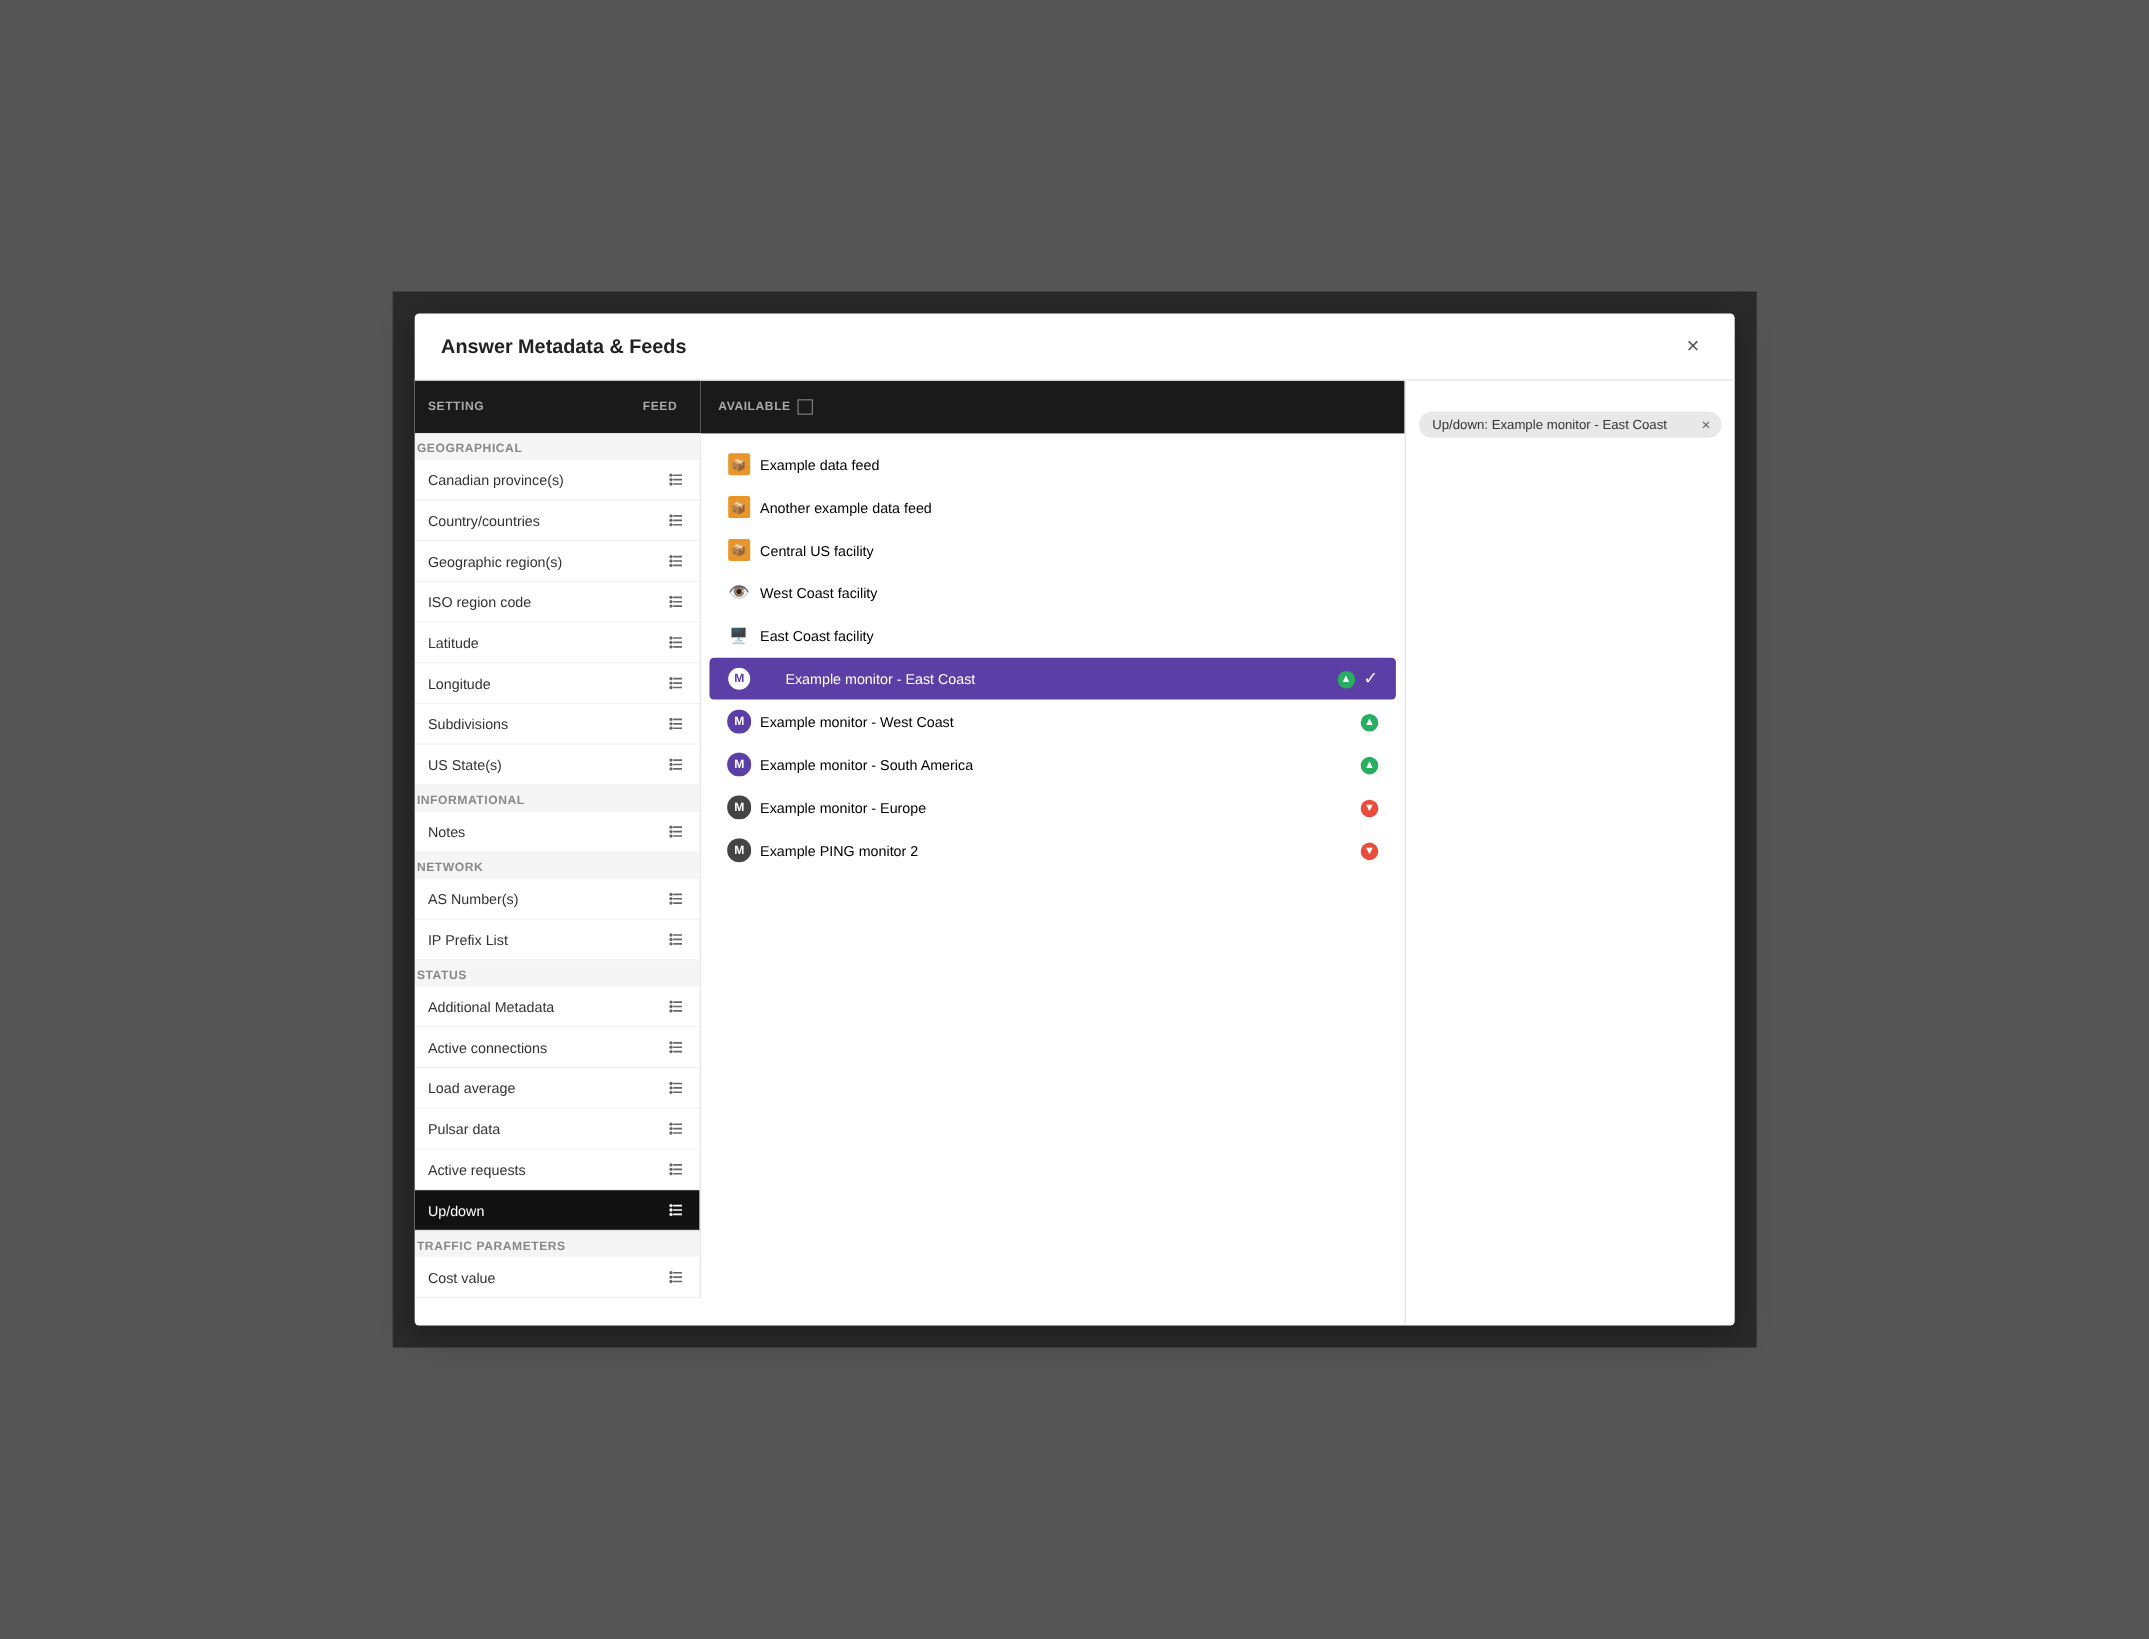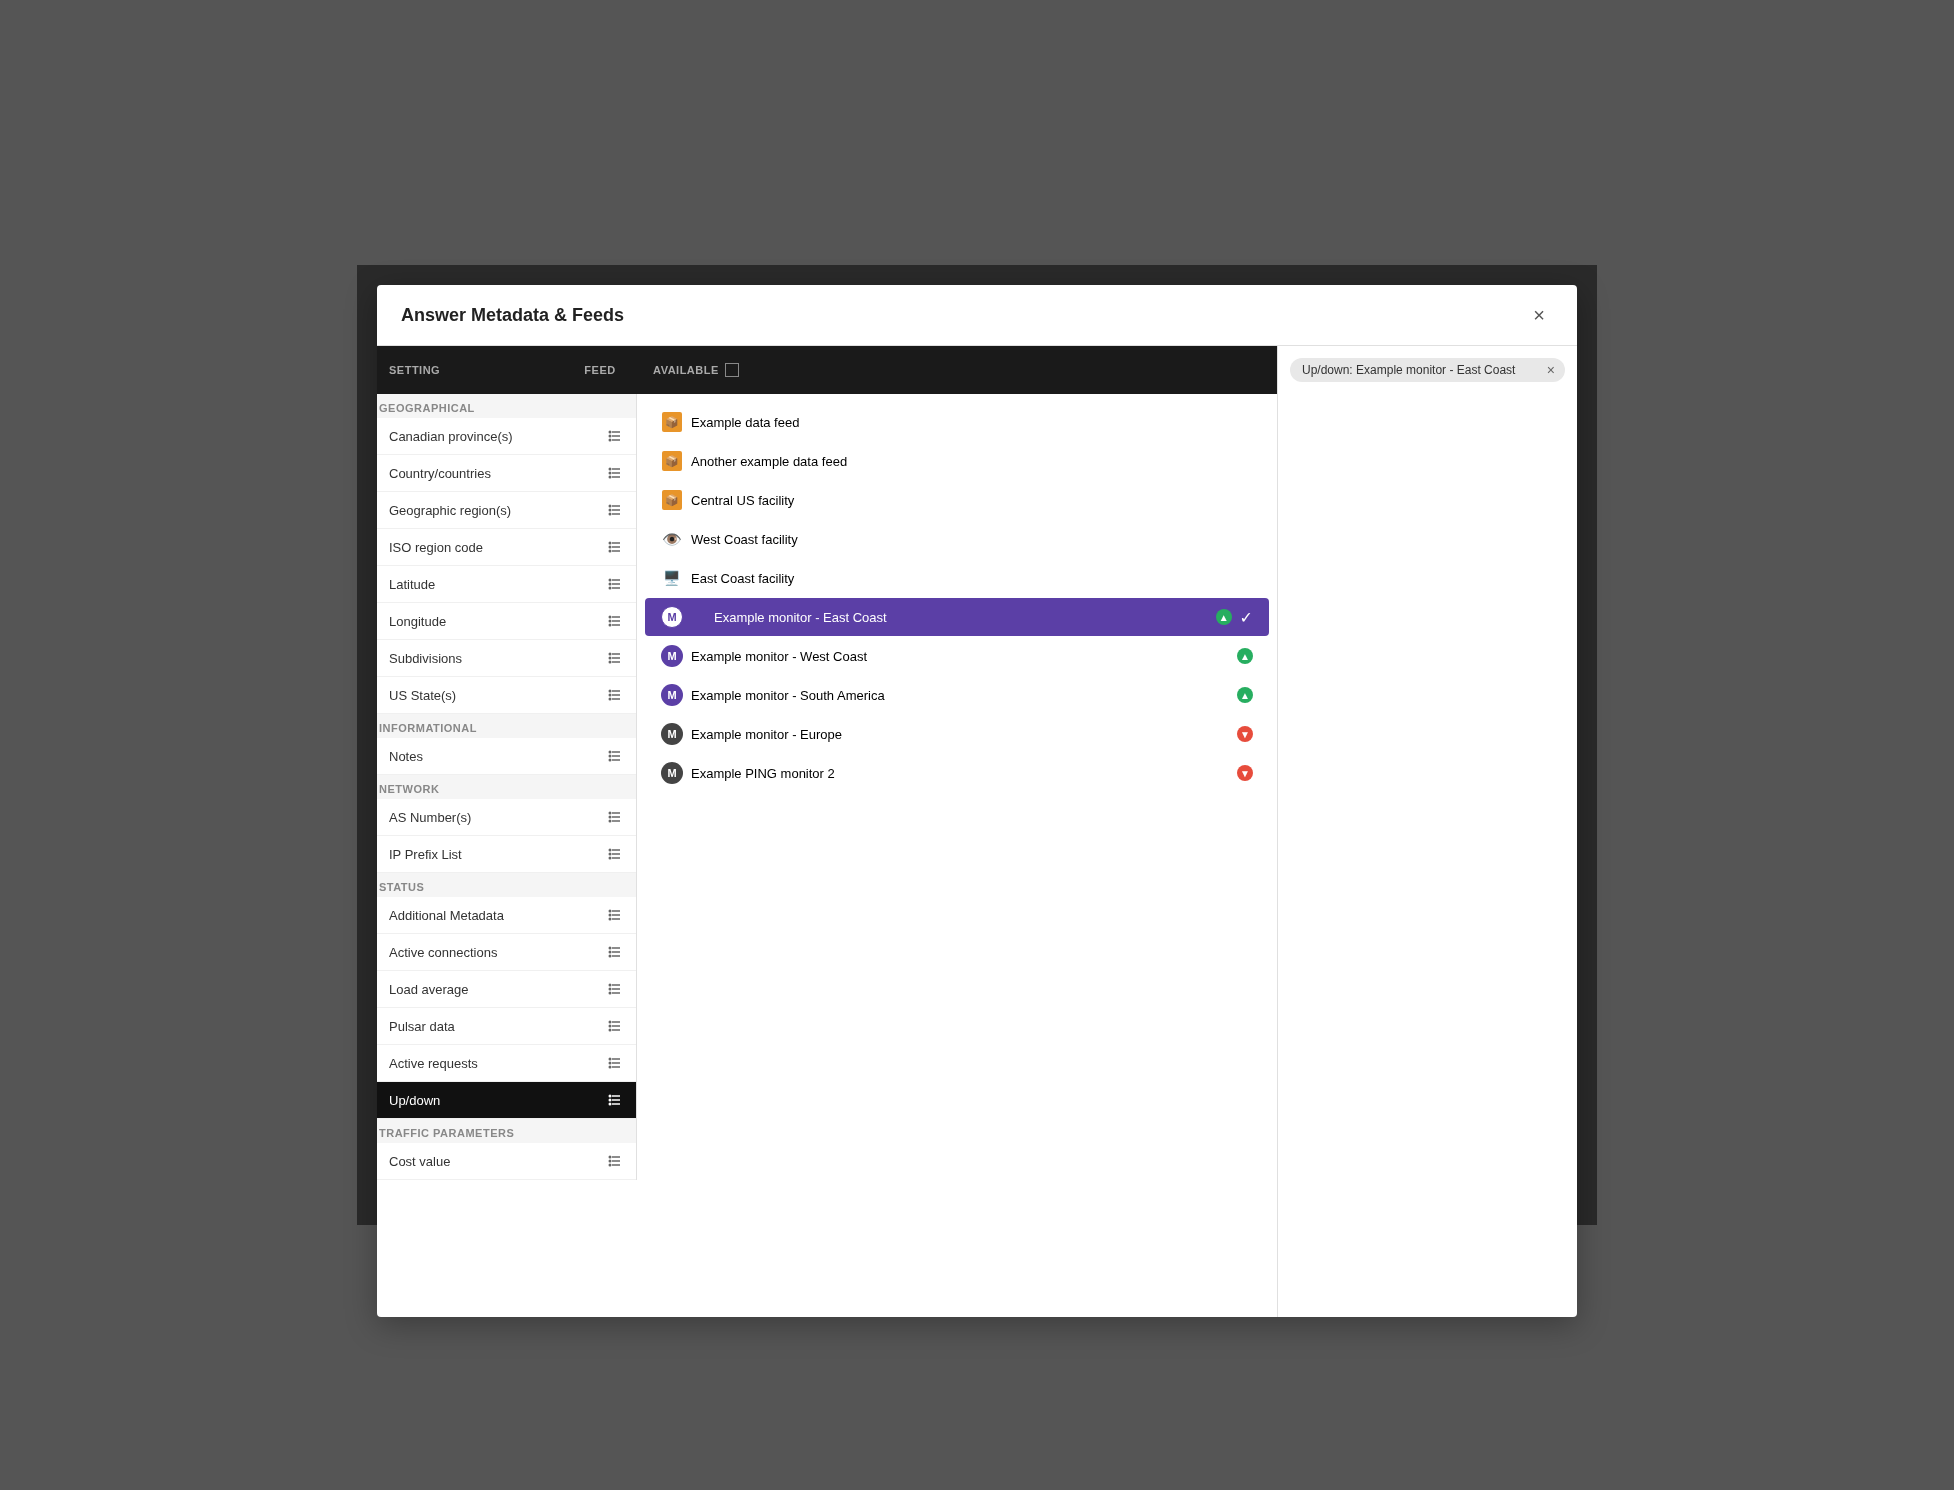--- a/index.html
+++ b/index.html
@@ -17,21 +17,21 @@
       width: 1240px;
       height: 960px;
       display: flex;
       align-items: flex-start;
       justify-content: center;
       padding-top: 20px;
     }
     .modal {
       background: #fff;
       width: 1200px;
-      height: 1032px;
+      height: 920px;
       border-radius: 4px;
       display: flex;
       flex-direction: column;
       overflow: hidden;
       box-shadow: 0 8px 32px rgba(0,0,0,0.3);
     }
     .modal-header {
       display: flex;
       align-items: center;
       justify-content: space-between;
@@ -267,20 +267,21 @@
       font-size: 12px;
       text-decoration: underline;
     }
     .selected-list {
       flex: 1;
       overflow-y: auto;
       padding: 12px;
       display: flex;
       flex-direction: column;
       gap: 8px;
+      margin-top: 16px;
     }
     .selected-tag {
       display: inline-flex;
       align-items: center;
       gap: 6px;
       background: #e8e8e8;
       border-radius: 16px;
       padding: 5px 10px 5px 12px;
       font-size: 12px;
       color: #333;

